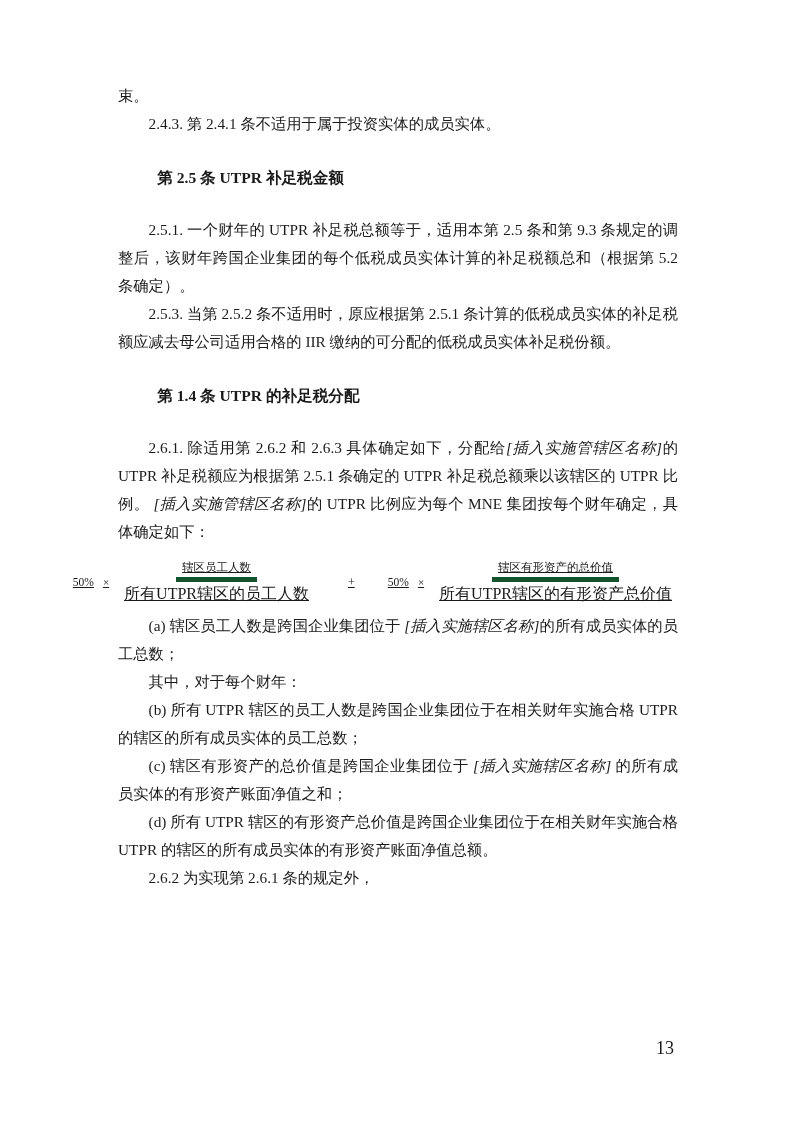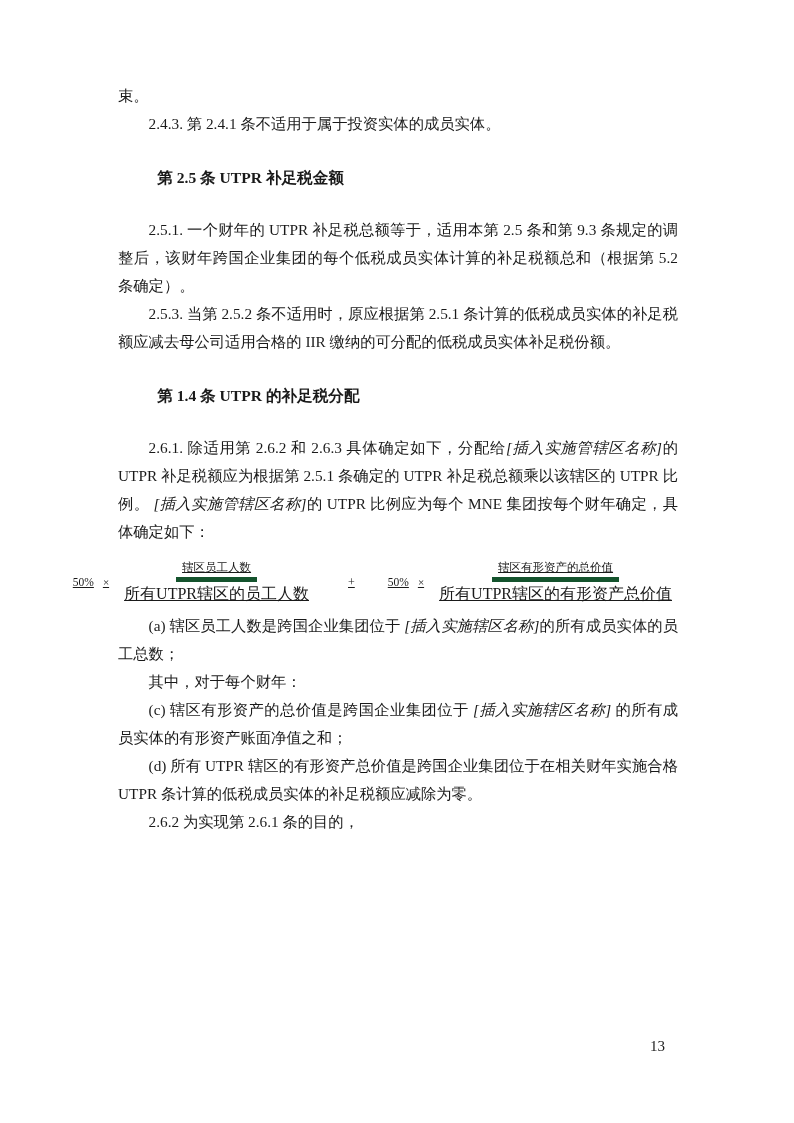--- a/index.html
+++ b/index.html
@@ -81,23 +81,23 @@
   .pct {
     font-size: 11.5px;
   }
   .mul {
     font-size: 11px;
     padding: 0 2px;
   }
   .gapx { width: 16px; }
   .pagenum {
     position: absolute;
-    right: 129px;
+    right: 120px;
     top: 1038px;
-    font-size: 15px;
+    font-size: 18px;
     font-family: "Liberation Serif", serif;
   }
 </style>
 </head>
 <body>
 
 <div class="page">
   <div class="content">
 
     <p>束。</p>
@@ -138,25 +138,26 @@
         </span>
       </div>
     </div>
 
     <p class="indent">
       <span>(a) 辖区员工人数是跨国企业集团位于 </span><span class="ital">[插入实施辖区名称]</span><span>的所有成员实体的员工总数；</span>
     </p>
 
     <p class="indent">其中，对于每个财年：</p>
 
+    <p class="indent">(b) 所有 UTPR 辖区的员工人数是跨国企业集团位于在相关财年实施合格 UTPR 的辖区的所有成员实体的员工总数；</p>
 
     <p class="indent">
       <span>(c) 辖区有形资产的总价值是跨国企业集团位于 </span><span class="ital">[插入实施辖区名称]</span><span> 的所有成员实体的有形资产账面净值之和；</span>
     </p>
 
-    <p class="indent">(d) 所有 UTPR 辖区的有形资产总价值是跨国企业集团位于在相关财年实施合格 UTPR 条计算的低税成员实体的补足税额应减除为零。</p>
+    <p class="indent">(d) 所有 UTPR 辖区的有形资产总价值是跨国企业集团位于在相关财年实施合格 UTPR 的辖区的所有成员实体的有形资产账面净值总额。</p>
 
-    <p class="indent">2.6.2  为实现第 2.6.1 条的目的，</p>
+    <p class="indent">2.6.2  为实现第 2.6.1 条的规定外，</p>
 
   </div>
 
   <div class="pagenum">13</div>
 </div>
 
 </body></html>

